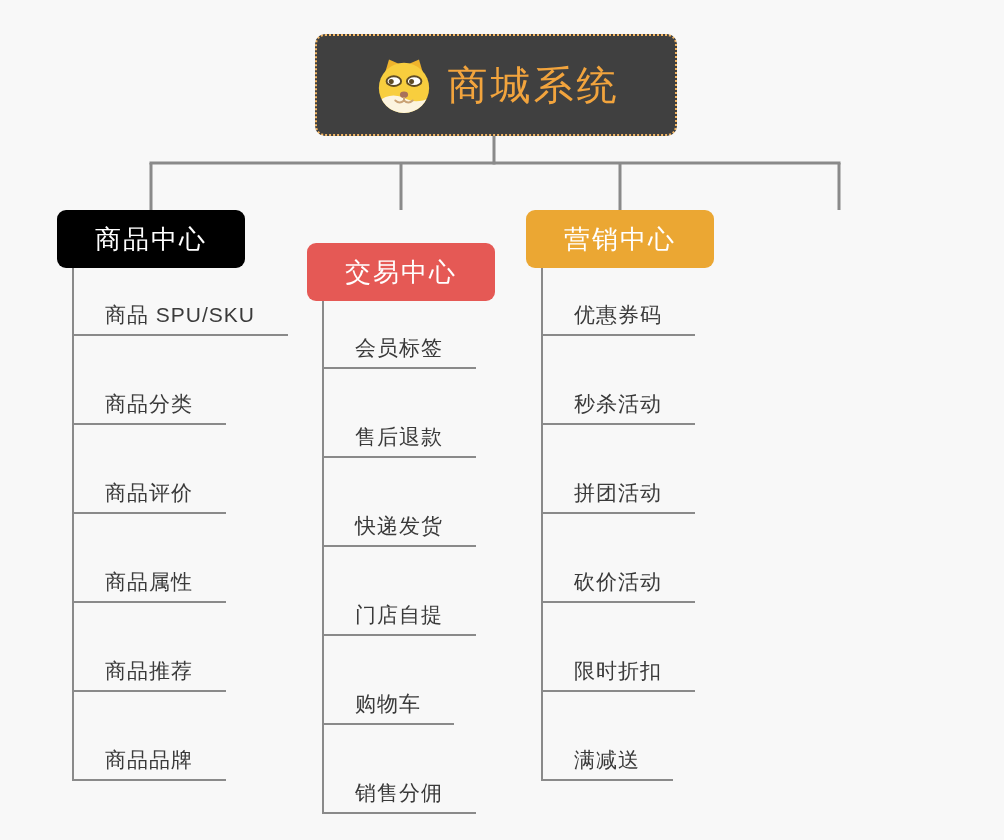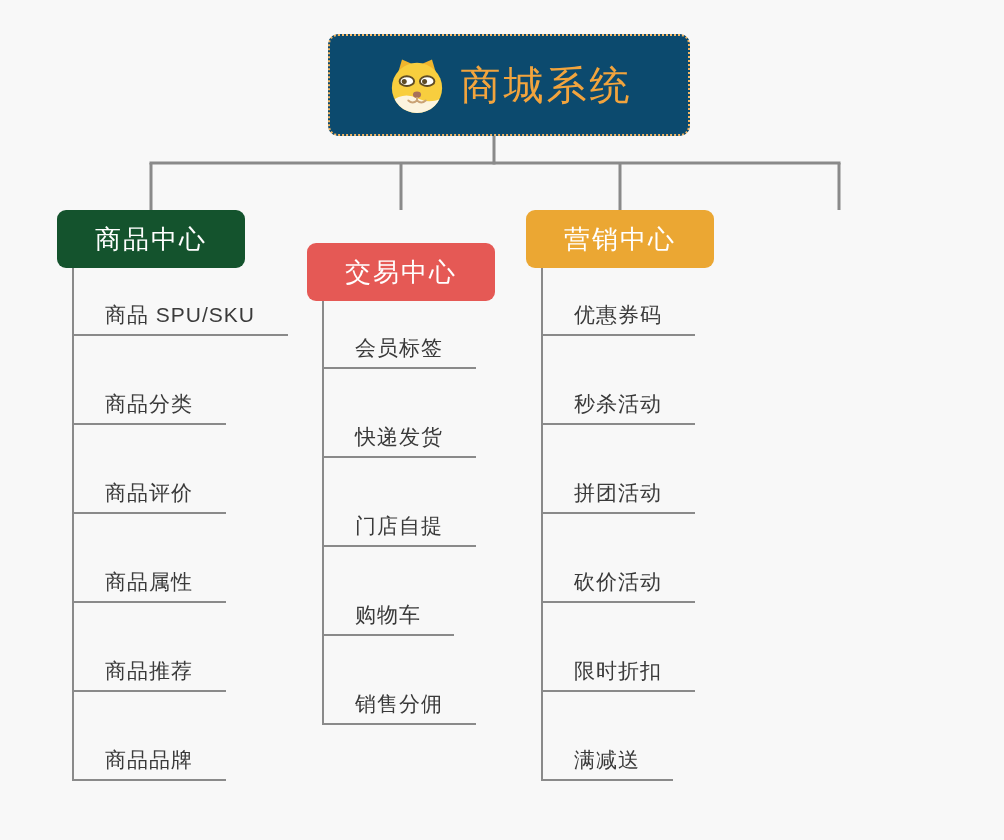--- a/index.html
+++ b/index.html
@@ -16,23 +16,23 @@
   }
   
   #connectors{
     position:absolute;
     left:0;top:0;
     pointer-events:none;
   }
   
   .root-node{
     position:absolute;
-    left:328px; top:34px;
+    left:315px; top:34px;
     width:362px; height:102px;
-    background:#0c4a6e;
+    background:#404040;
     border:2px dotted #F3B764;
     border-radius:10px;
     box-sizing:border-box;
     display:flex;
     align-items:center;
     justify-content:center;
     gap:13px;
   }
   .root-title{
     font-size:40px;
@@ -111,21 +111,21 @@
         <circle cx="39.8" cy="26.5" r="2.6" fill="#5f4c26"></circle>
         <ellipse cx="32" cy="40" rx="4.2" ry="3.2" fill="#A8715A"></ellipse>
         <path d="M32 42.5 V45.5" stroke="#C9A275" stroke-width="2"></path>
         <path d="M23 46 Q27.5 50 32 46 Q36.5 50 41 46" fill="none" stroke="#C9A275" stroke-width="2" stroke-linecap="round"></path>
       </svg>
     </span>
     <span class="root-title">商城系统</span>
   </div>
 
   <div class="branch" style="left:57px;">
-    <div class="branch-header" style="background: #14532d;">商品中心</div>
+    <div class="branch-header" style="background: #000000;">商品中心</div>
     <div class="branch-items">
       <div class="item-row">
           <span class="topic">商品 SPU/SKU</span>
         </div>
       <div class="item-row">
           <span class="topic">商品分类</span>
         </div>
       <div class="item-row">
           <span class="topic">商品评价</span>
         </div>
@@ -139,20 +139,23 @@
           <span class="topic">商品品牌</span>
         </div>
     </div>
   </div>
 
   <div class="branch" style="left:307px;margin-top:33px;">
     <div class="branch-header" style="background: rgb(229, 89, 85);">交易中心</div>
     <div class="branch-items">
       <div class="item-row">
           <span class="topic">会员标签</span>
+        </div>
+      <div class="item-row">
+          <span class="topic">售后退款</span>
         </div>
       <div class="item-row">
           <span class="topic">快递发货</span>
         </div>
       <div class="item-row">
           <span class="topic">门店自提</span>
         </div>
       <div class="item-row">
           <span class="topic">购物车</span>
         </div>

